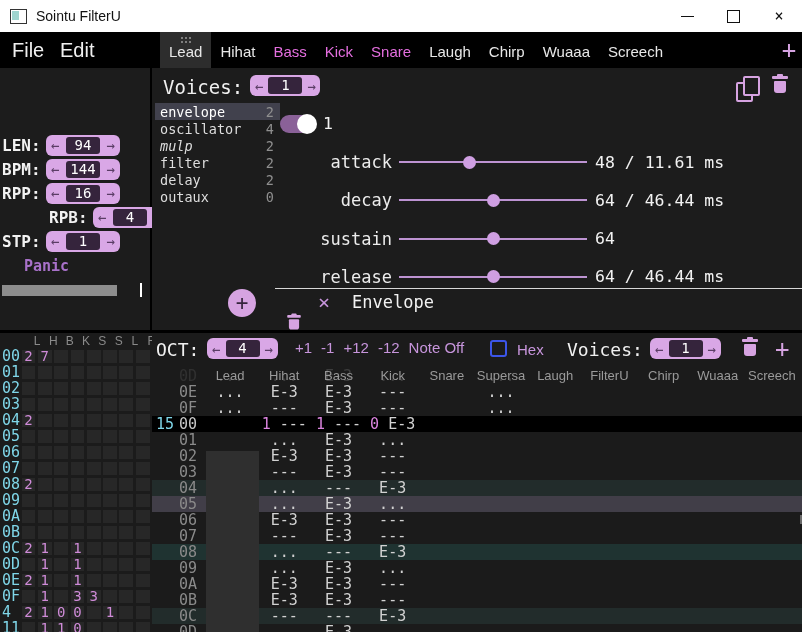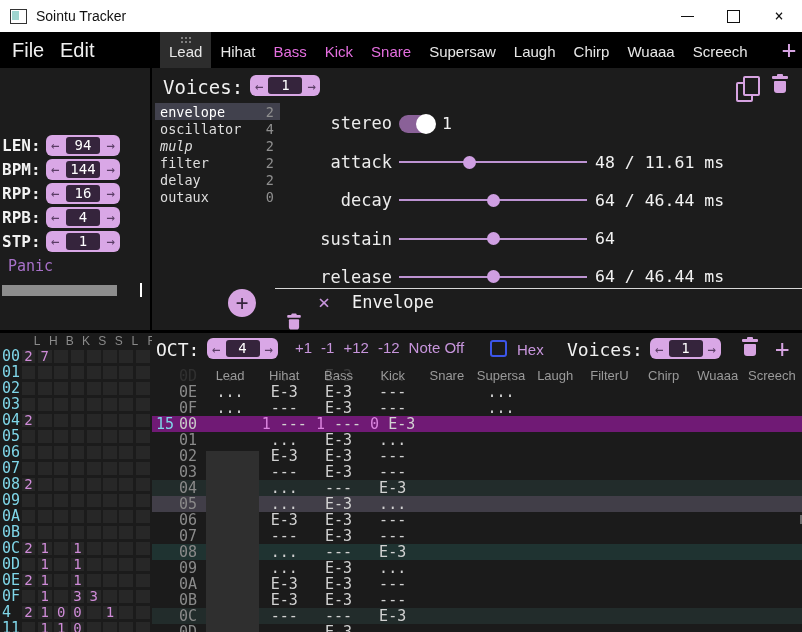--- a/index.html
+++ b/index.html
@@ -28,21 +28,21 @@
     box-shadow:4px 0 0 #9a9a9a,8px 0 0 #9a9a9a,0 4px 0 #9a9a9a,4px 4px 0 #9a9a9a,8px 4px 0 #9a9a9a;}
   #tab-add{position:absolute;right:0;top:0;width:26px;height:36px;background:#000;color:#d6a3e1;font-size:24px;display:flex;align-items:center;justify-content:center;}
 
   
   #song-panel{left:0;top:68px;width:150px;height:262px;background:#1c1c1c;}
   .sp-row{position:absolute;left:0;height:22px;display:flex;align-items:center;}
   .sp-label{width:44px;font-size:16px;font-weight:bold;color:#f2f2f2;padding-left:2px;}
   .pill{height:21px;background:#d9a7e6;border-radius:6px;display:flex;align-items:center;justify-content:space-between;}
   .pill .arrow{color:#5b3d66;font-size:14px;padding:0 5px;line-height:1;}
   .pill .val{background:#35243c;color:#fff;font-size:14px;min-width:34px;text-align:center;height:17px;line-height:17px;border-radius:3px;}
-  #panic{left:8px;top:189px;font-size:15px;color:#a871c9;}
+  #panic{left:24px;top:189px;font-size:15px;color:#a871c9;font-weight:bold;}
   #meter{left:2px;top:217px;width:115px;height:11px;background:#8d8d8d;}
   #meter-tick{left:140px;top:215px;width:2px;height:14px;background:#fff;}
 
   
   #inst-panel{left:152px;top:68px;width:650px;height:262px;background:#1c1c1c;}
   #voices-label{left:11px;top:8px;font-size:19px;color:#f0f0f0;}
   #inst-voices-stepper{left:98px;top:7px;width:70px;}
   #icon-copy{left:584px;top:8px;width:22px;height:24px;}
   #icon-copy .sq{position:absolute;width:13px;height:16px;border:2px solid #d6a3e1;border-radius:2px;background:#1c1c1c;}
   #icon-copy .back{left:0;top:6px;}
@@ -92,21 +92,21 @@
   .pink-btn{color:#c795dc;font-size:15px;font-family:"Liberation Sans",sans-serif;white-space:nowrap;}
   #hex-checkbox{position:absolute;left:338px;top:7px;width:13px;height:13px;border:2px solid #3c55e8;border-radius:3px;}
   #hex-label{left:365px;top:8px;}
   #pat-voices-label{left:415px;top:6px;font-size:18px;color:#f0f0f0;}
   #pat-voices-stepper{left:498px;top:5px;width:71px;}
   #pat-trash{left:590px;top:4px;}
   #pat-add{left:623px;top:0px;color:#d6a3e1;font-size:24px;height:32px;display:flex;align-items:center;}
 
   #track-rows{position:absolute;left:0;top:35px;width:650px;height:264px;}
   .trk-row{position:relative;height:16px;display:flex;align-items:center;}
-  .trk-row.current{background:#701a75;}
+  .trk-row.current{background:#000000;}
   .trk-row.beat{background:#1f3331;}
   .trk-row.beat2{background:#222c2b;}
   .trk-row.gray{background:#413e48;}
   .tr-pos{width:22px;text-align:right;font-size:15px;color:#7fd6e8;position:relative;z-index:2;}
   .tr-num{width:24px;margin-left:5px;font-size:15px;color:#8a8a8a;position:relative;z-index:2;}
   .trk-row.current .tr-num{color:#c8c8c8;}
   .tr-cell{width:54.2px;text-align:center;font-size:15px;color:#d2d2d2;position:relative;z-index:2;white-space:pre;}
   .tr-cell .pat{color:#da84de;}
   #lead-strip{position:absolute;left:54px;top:83px;width:53px;height:216px;background:#2f2f2f;z-index:1;}
   #track-headers{position:absolute;left:0;top:32px;width:650px;height:20px;background:rgba(28,28,28,0.82);display:flex;align-items:center;z-index:3;}
@@ -114,21 +114,21 @@
   .tr-head{width:54.2px;text-align:center;font-size:13px;color:#9a9a9a;font-family:"Liberation Sans",sans-serif;}
   #pat-scrollbar{position:absolute;right:0px;top:182px;width:2px;height:9px;background:#6a6a6a;z-index:4;}
 </style>
 </head>
 <body>
 
 <div id="app">
 
   <div id="titlebar" class="abs">
     <div id="app-icon"></div>
-    <span id="win-title">Sointu Tracker</span>
+    <span id="win-title">Sointu FilterU</span>
     <div id="win-controls">
       <div class="win-btn">
           <div id="min-glyph"></div>
         </div>
       <div class="win-btn">
           <div id="max-glyph"></div>
         </div>
       <div class="win-btn">×</div>
     </div>
   </div>
@@ -145,23 +145,20 @@
           <span>Hihat</span>
         </div>
         <div class="tab pink">
           <span>Bass</span>
         </div>
         <div class="tab pink">
           <span>Kick</span>
         </div>
         <div class="tab pink">
           <span>Snare</span>
-        </div>
-        <div class="tab">
-          <span>Supersaw</span>
         </div>
         <div class="tab">
           <span>Laugh</span>
         </div>
         <div class="tab">
           <span>Chirp</span>
         </div>
         <div class="tab">
           <span>Wuaaa</span>
         </div>
@@ -197,21 +194,21 @@
         <div class="sp-row abs" style="top: 114px;">
           <div class="sp-label">RPP:</div>
           <div style="width: 74px;">
             <div class="pill">
               <div class="arrow">←</div>
               <div class="val">16</div>
               <div class="arrow">→</div>
             </div>
           </div>
         </div>
-        <div class="sp-row abs" style="top: 138px;">
+        <div class="sp-row abs" style="top: 138px; padding-left: 47px;">
           <div class="sp-label">RPB:</div>
           <div style="width: 74px;">
             <div class="pill">
               <div class="arrow">←</div>
               <div class="val">4</div>
               <div class="arrow">→</div>
             </div>
           </div>
         </div>
         <div class="sp-row abs" style="top: 162px;">
@@ -269,21 +266,20 @@
           <div style="display: inline;">delay</div>
           <div class="unit-count" style="display: inline;">2</div>
         </div>
         <div class="unit-row">
           <div style="display: inline;">outaux</div>
           <div class="unit-count" style="display: inline;">0</div>
         </div>
       </div>
 
     <div class="param-row" id="stereo-row">
-      <div class="param-label">stereo</div>
       <div class="toggle">
           <div class="knob"></div>
         </div>
       <div class="param-value">1</div>
     </div>
     <div id="sliders">
         <div class="param-row abs" style="top: 81px;">
           <div class="param-label">attack</div>
           <div class="slider-track">
             <div class="slider-line"></div>

